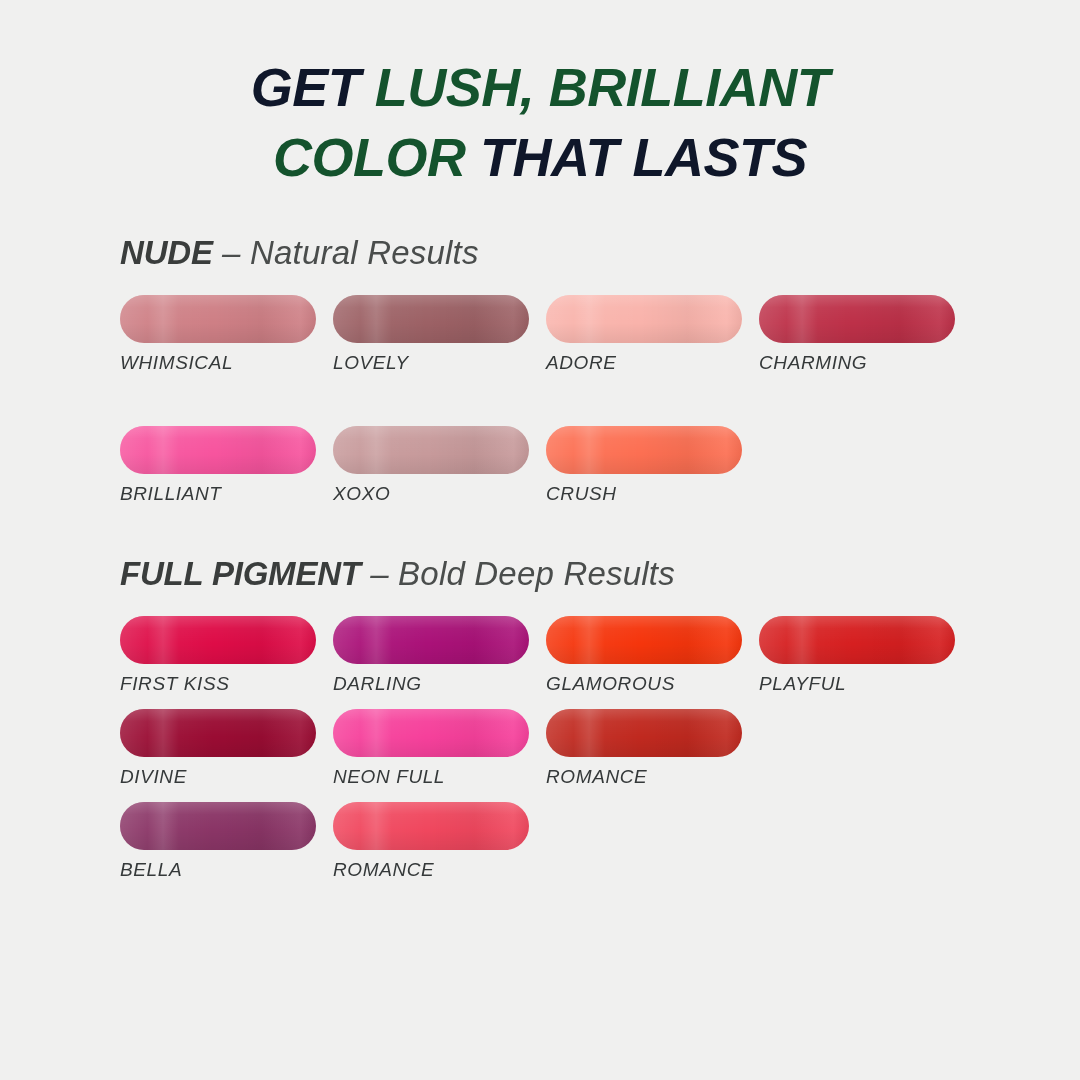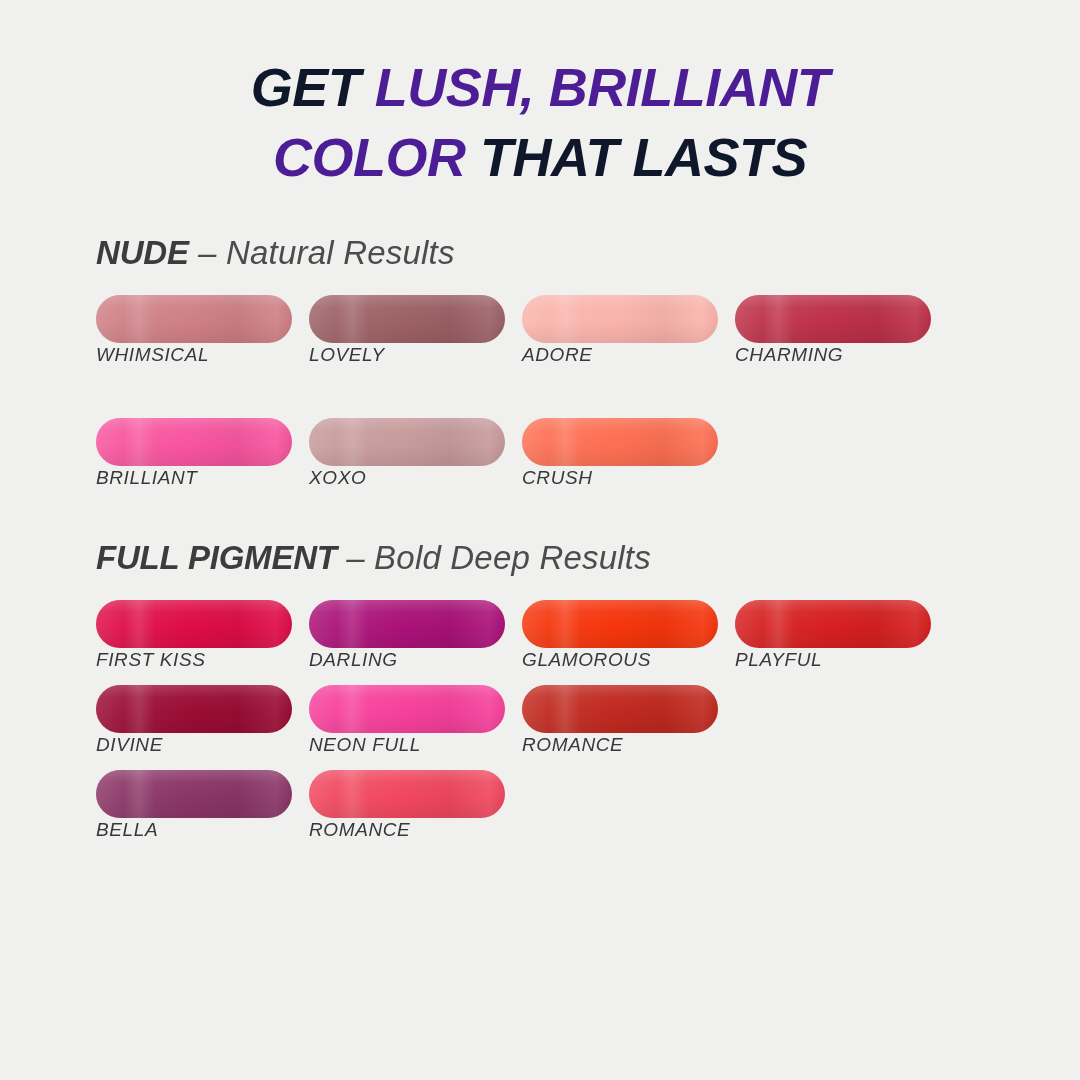--- a/index.html
+++ b/index.html
@@ -20,26 +20,26 @@
     text-align:center;
     padding-top:52px;
     font-weight:bold;
     font-style:italic;
     font-size:54px;
     line-height:1.30;
     letter-spacing:-0.5px;
   }
   .headline .line { display:block; white-space:nowrap; }
   .ink   { color:#0f172a; }
-  .grape { color:#4c1d95; }
+  .grape { color:#14532d; }
 
   
   .sections {
     margin-top:44px;
-    padding-left:96px;
+    padding-left:120px;
     padding-right:60px;
   }
   .section { margin-bottom:0; }
 
   .section-head {
     font-size:33px;
     font-style:italic;
     line-height:1;
     white-space:nowrap;
     color:#3a3d3c;
@@ -94,21 +94,21 @@
     inset:0;
     border-radius:26px;
     background:
       linear-gradient(180deg,
         rgba(255,255,255,0.18) 0%,
         rgba(255,255,255,0.04) 26%,
         rgba(0,0,0,0.00) 58%,
         rgba(0,0,0,0.07) 100%);
   }
   .swatch-label {
-    margin-top:1px;
+    margin-top:9px;
     font-size:19px;
     font-style:italic;
     font-weight:300;
     letter-spacing:0.6px;
     color:#35393a;
     white-space:nowrap;
   }
 
   .gap-after-row { margin-bottom:24px; }
   .sec-gap-1 { margin-bottom:52px; }

